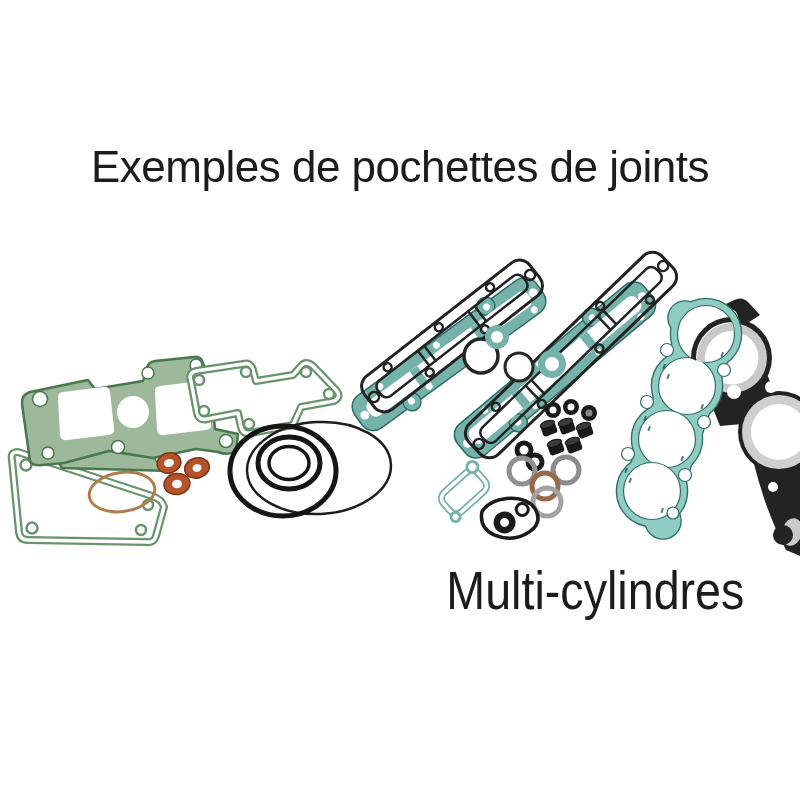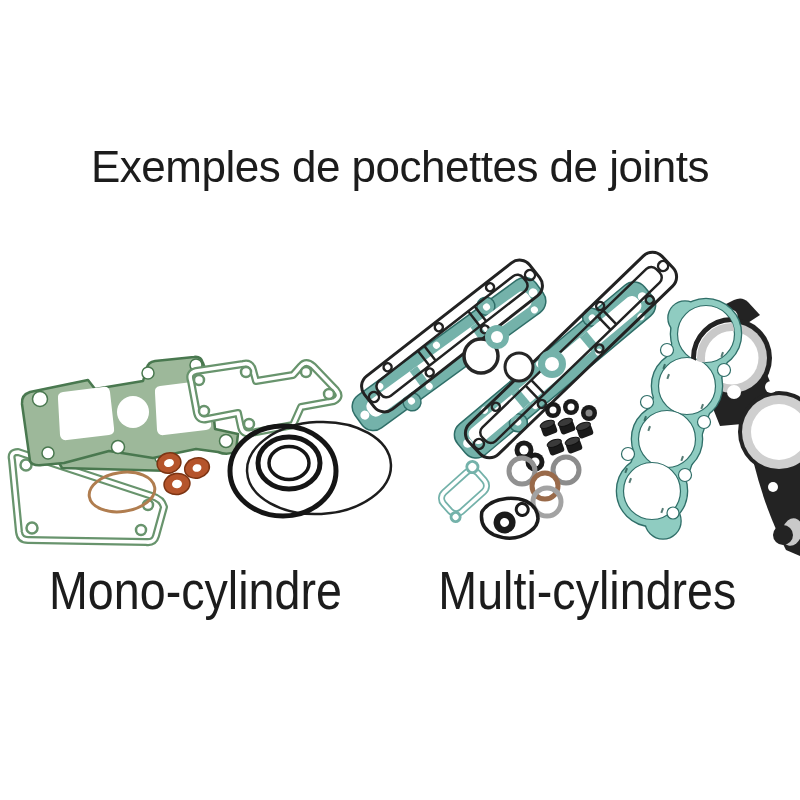--- a/index.html
+++ b/index.html
@@ -1,21 +1,21 @@
 <!DOCTYPE html>
 <html style="--ink: #1c1c1c; --sage: #9db89a; --sageDark: #49784f; --sageLine: #68946d; --copper: #b5542b; --copperDark: #7c3413; --tan: #b07d4f; --teal: #74b2aa; --tealDark: #2f6e68; --tealLight: #8fccc1; --rubber: #222222; --steel: #919191; --metalGrey: #c9c9c9;"><head>
 <meta charset="utf-8">
 <style>
   html,body{margin:0;padding:0;background:#fff;}
   .page{position:relative;width:800px;height:800px;background:#fff;overflow:hidden;font-family:"Liberation Sans",sans-serif;}
   .title{position:absolute;top:140px;left:0;width:800px;text-align:center;color:var(--ink);font-size:44px;line-height:53px;letter-spacing:-0.5px;}
   .klabel{position:absolute;top:560px;color:var(--ink);font-size:53px;text-align:center;}
   .klabel span{display:inline-block;transform:scaleX(0.88);transform-origin:center;}
   .klabel.mono{left:0;width:390px;}
-  .klabel.multi{left:392px;width:390px;}
+  .klabel.multi{left:400px;width:390px;}
   svg{position:absolute;left:0;top:0;}
   .f-sage{fill:var(--sage);stroke:var(--sageDark);stroke-width:2.5px;stroke-linejoin:round;}
   .hole{fill:#fff;stroke:var(--sageDark);stroke-width:1.5px;}
   .hole2{fill:#fff;stroke:var(--sageLine);stroke-width:2.5px;}
   .out-a{fill:#fff;stroke:var(--sageLine);stroke-width:8px;stroke-linejoin:round;}
   .out-b{fill:none;stroke:#fff;stroke-width:3.5px;stroke-linejoin:round;}
   .out-ta{fill:#fff;stroke:var(--teal);stroke-width:7px;stroke-linejoin:round;}
   .washer{fill:var(--copper);stroke:var(--copperDark);stroke-width:1.5px;}
   .teal-f{fill:var(--teal);stroke:var(--tealDark);stroke-width:1.5px;}
   .teal-plain{fill:var(--teal);}
@@ -288,15 +288,14 @@
           <rect x="628" y="480" width="5" height="2" transform="rotate(-70 630 481)"></rect>
           <rect x="720" y="354" width="5" height="2" transform="rotate(-70 722 355)"></rect>
           <rect x="700" y="406" width="5" height="2" transform="rotate(-70 702 407)"></rect>
           <rect x="680" y="458" width="5" height="2" transform="rotate(-70 682 459)"></rect>
           <rect x="660" y="510" width="5" height="2" transform="rotate(-70 662 511)"></rect>
         </g>
       </g>
     </g>
   </svg>
 
-  <div class="klabel mono"><span>Mono-cylindre</span></div>
   <div class="klabel multi"><span>Multi-cylindres</span></div>
 </div>
 
 </body></html>

